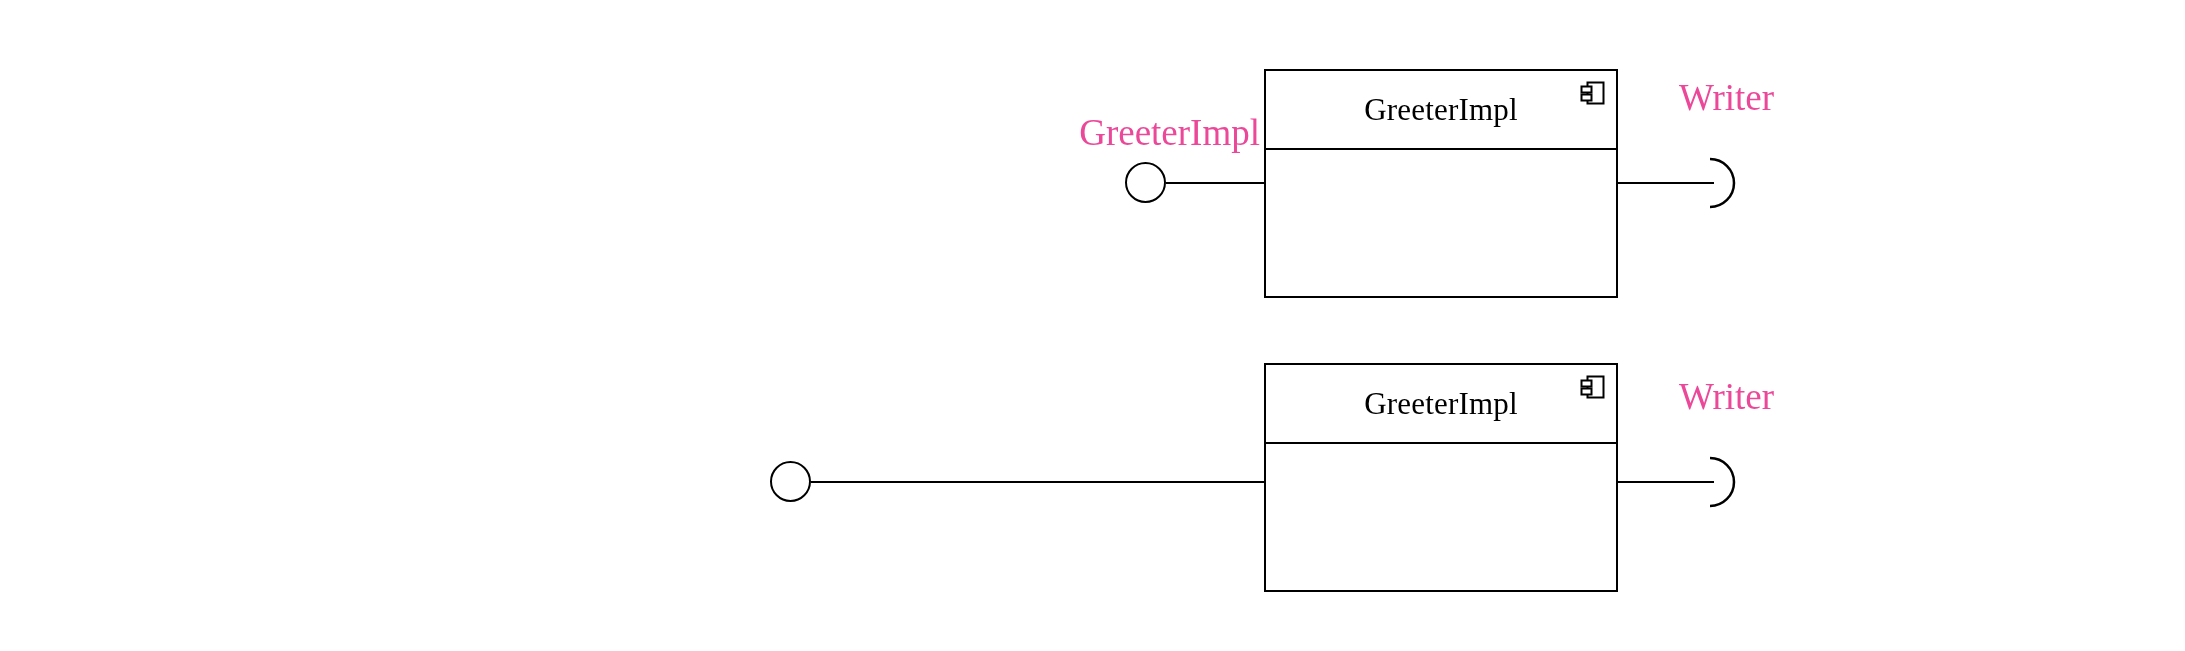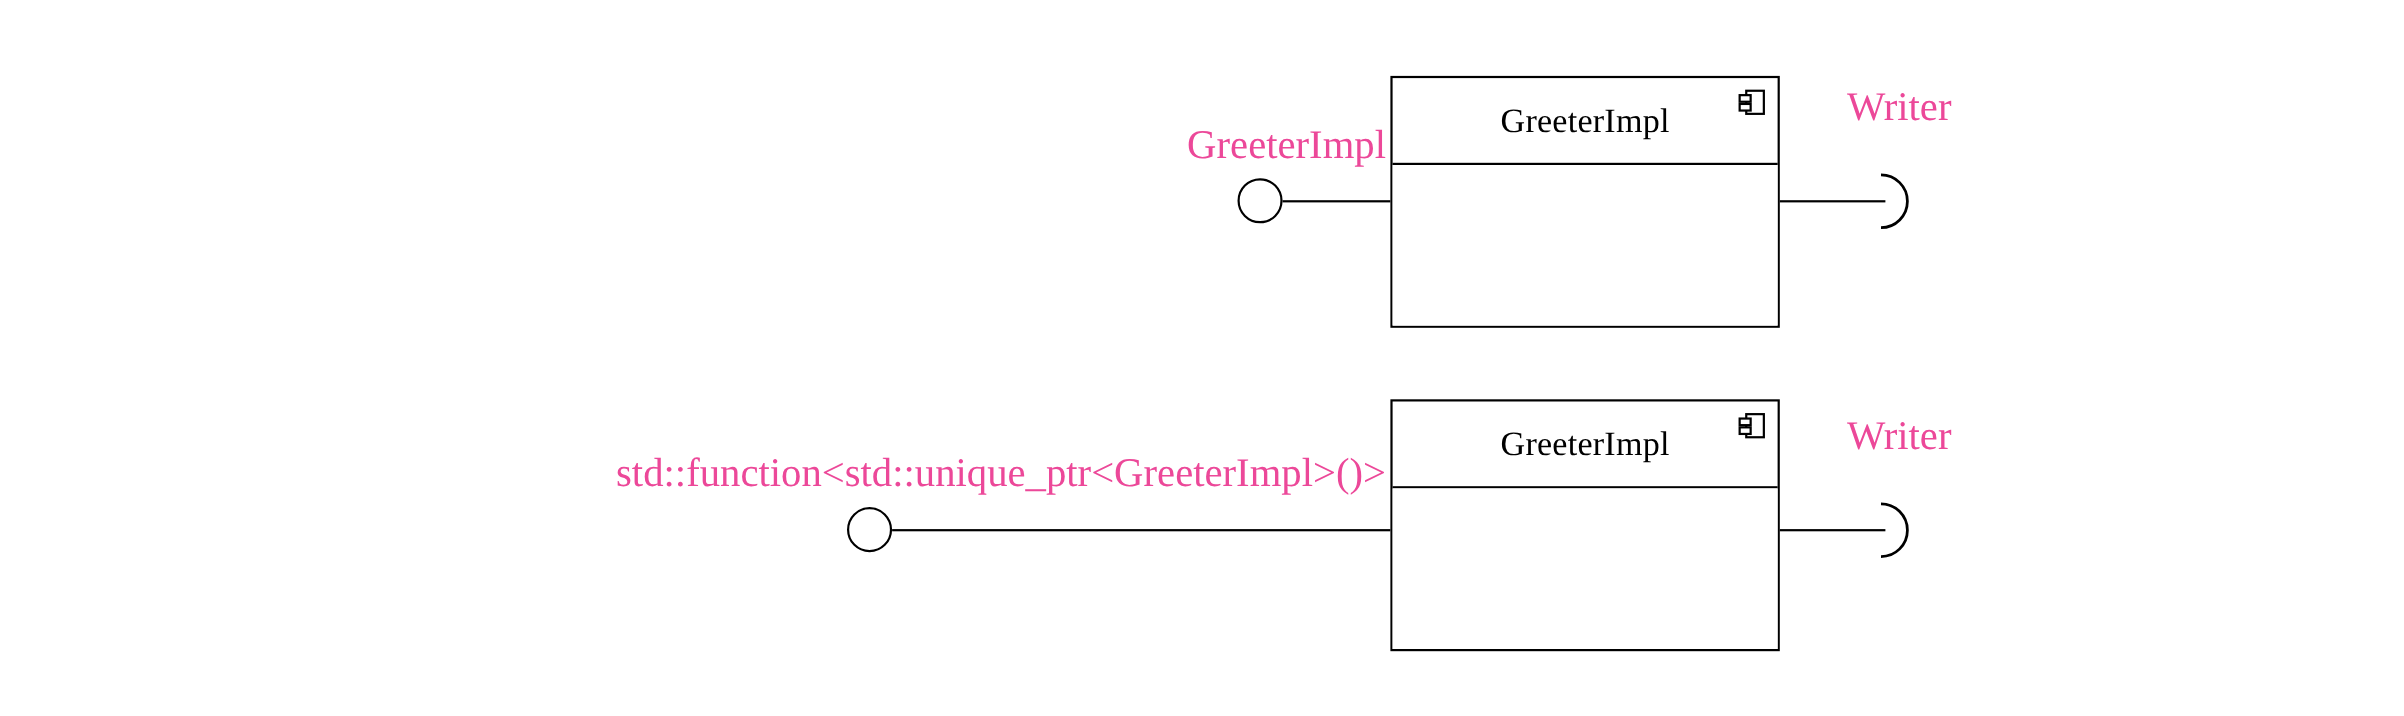--- a/index.html
+++ b/index.html
@@ -117,21 +117,20 @@
   <div class="iface-label" style="left:1679px; top:79px;">Writer</div>
 
   <div class="connector" style="left:1618px; top:182px; width:96px;"></div>
 
   <span class="socket" style="left:1706px; top:157px;">
     <svg width="34" height="52" viewBox="0 0 34 52" xmlns="http://www.w3.org/2000/svg">
       <path d="M 4 2 A 24 24 0 0 1 4 50" fill="none" stroke="#000000" stroke-width="2.5"></path>
     </svg>
   </span>
 
-  <div class="iface-label right-align" style="left:200px; top:412px; width:1060px;">std::function&lt;std::unique_ptr&lt;GreeterImpl&gt;()&gt;</div>
 
   <div class="ball" style="left:770px; top:461px; width:41px; height:41px;"></div>
 
   <div class="connector" style="left:811px; top:481px; width:455px;"></div>
 
   <div class="component-box" style="left:1264px; top:363px; width:354px; height:229px;">
     <div class="component-header" style="height:79px;">
       <span class="component-title">GreeterImpl</span>
     </div>
     <div class="component-body" style="top:79px;"></div>

